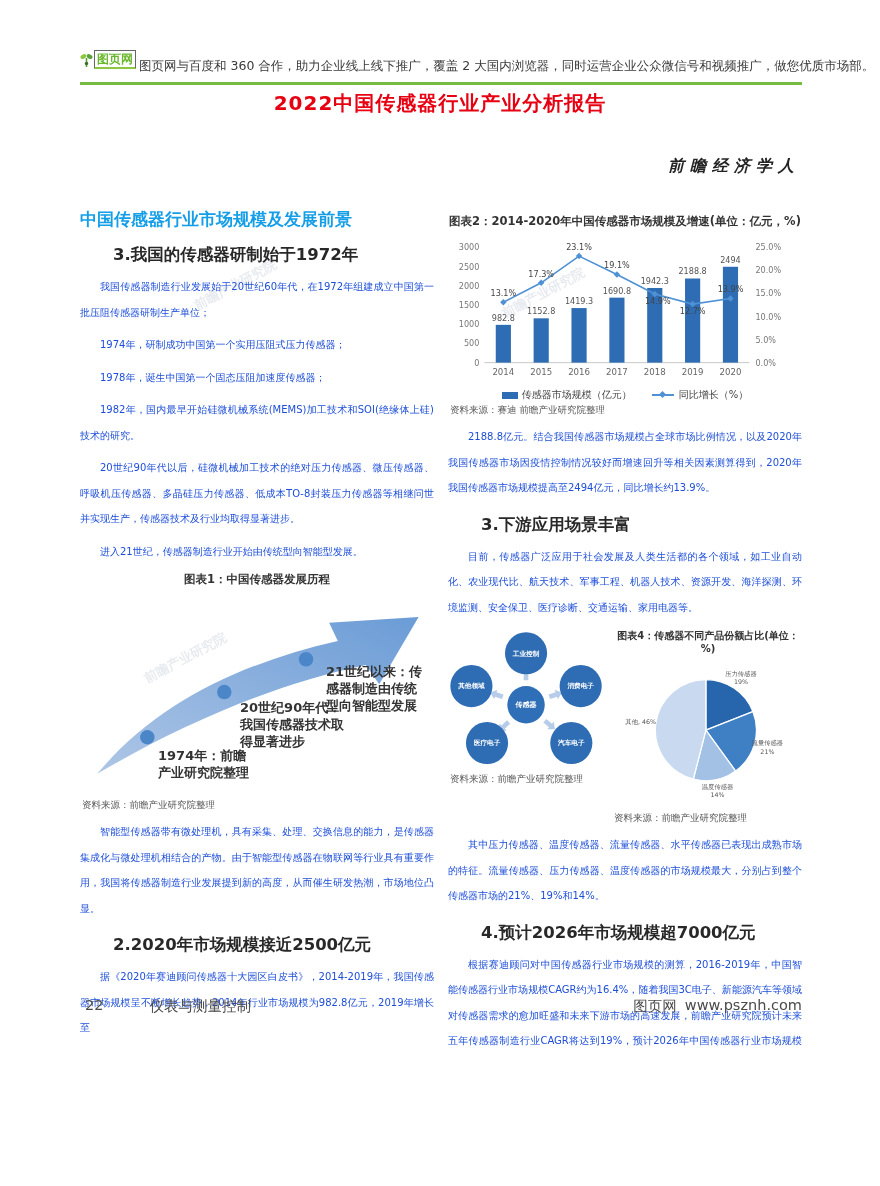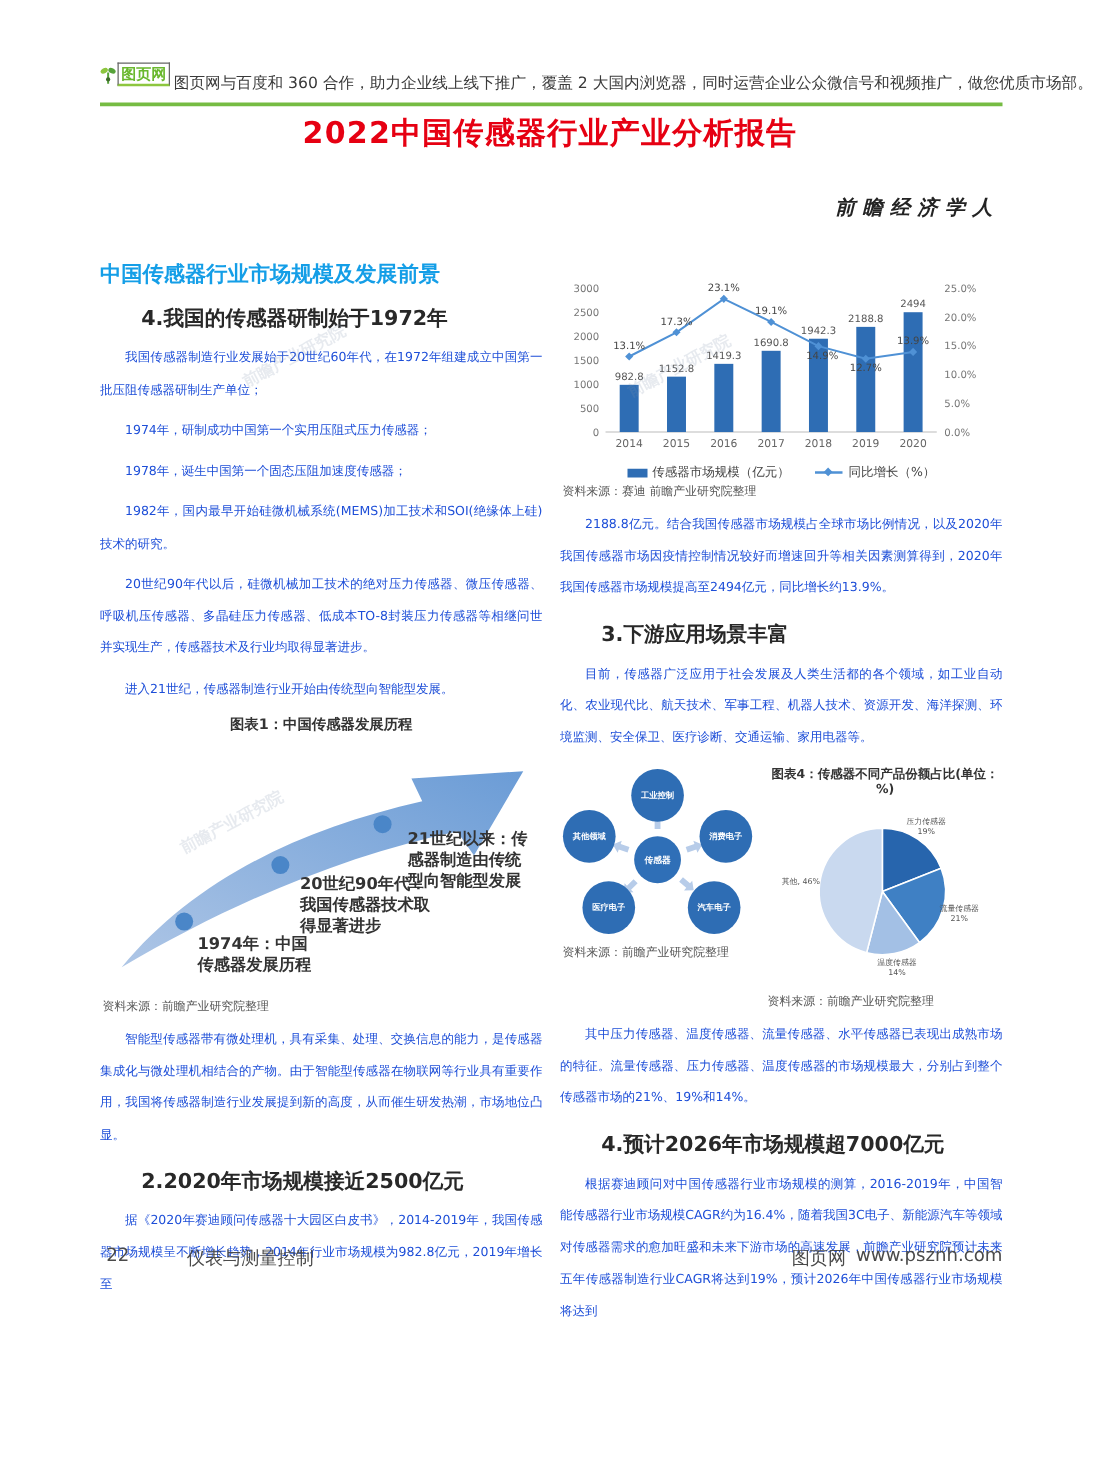--- a/index.html
+++ b/index.html
@@ -9,21 +9,21 @@
   
   .banner{position:absolute;left:80px;top:44px;width:722px;display:flex;align-items:center;
           gap:3px;padding-bottom:7px;border-bottom:3px solid #76bc43;}
   .logo{display:flex;align-items:center;gap:1px;flex:0 0 auto;}
   .logo-box{border:1px solid #666;color:#6ab82e;font-weight:bold;font-size:12px;
             padding:0 2px;line-height:16px;border-bottom:2px solid #8dc63f;}
   .banner-text{font-size:12.5px;color:#3a3a3a;white-space:nowrap;margin-top:14px;}
 
   
   .report-title{position:absolute;top:90px;left:0;width:880px;text-align:center;
-                font-size:24px;font-weight:bold;color:#e60012;letter-spacing:1px;}
+                font-size:20px;font-weight:bold;color:#e60012;letter-spacing:1px;}
   .brand-script{position:absolute;top:156px;right:80px;font-family:"DejaVu Serif","Liberation Serif",serif;
                 font-style:italic;font-weight:bold;font-size:16px;letter-spacing:6px;color:#232323;}
 
   
   .columns{position:absolute;top:206px;left:80px;width:722px;display:flex;gap:14px;}
   .col{width:354px;}
   .col p{font-size:10px;line-height:25.5px;text-align:justify;text-indent:2em;margin:7px 0;color:#1d4ed8;}
   .sec-h{color:#149ee7;font-size:17px;font-weight:bold;margin:2px 0 12px 0;}
   .sub-h{font-size:16.5px;font-weight:bold;color:#282828;margin:13px 0 8px 0;padding-left:2em;}
 
@@ -78,21 +78,21 @@
   </div>
 
   <div class="report-title">2022中国传感器行业产业分析报告</div>
 
   <div class="brand-script">前瞻经济学人</div>
 
   <div class="columns">
 
     <div class="col">
       <div class="sec-h">中国传感器行业市场规模及发展前景</div>
-      <div class="sub-h">4.我国的传感器研制始于1972年</div>
+      <div class="sub-h">3.我国的传感器研制始于1972年</div>
       <p>我国传感器制造行业发展始于20世纪60年代，在1972年组建成立中国第一批压阻传感器研制生产单位；</p>
       <p>1974年，研制成功中国第一个实用压阻式压力传感器；</p>
       <p>1978年，诞生中国第一个固态压阻加速度传感器；</p>
       <p>1982年，国内最早开始硅微机械系统(MEMS)加工技术和SOI(绝缘体上硅)技术的研究。</p>
       <p>20世纪90年代以后，硅微机械加工技术的绝对压力传感器、微压传感器、呼吸机压传感器、多晶硅压力传感器、低成本TO-8封装压力传感器等相继问世并实现生产，传感器技术及行业均取得显著进步。</p>
       <p>进入21世纪，传感器制造行业开始由传统型向智能型发展。</p>
 
       <div class="chart">
         <div class="chart-title">图表1：中国传感器发展历程</div>
         <div class="tl-wrap">
@@ -101,36 +101,37 @@
                 <linearGradient id="tlgrad" x1="0" y1="1" x2="1" y2="0">
                   <stop offset="0%" stop-color="#aec6e6"></stop>
                   <stop offset="100%" stop-color="#6b9cd6"></stop>
                 </linearGradient>
               </defs>
               <path d="M18,188 C78,116 163,74 268,50 L259,31 L352,25 L311,95 L297,75 C203,95 110,134 18,188 Z" fill="url(#tlgrad)"></path>
               <circle cx="70" cy="150" r="7.5" fill="#4a86c8"></circle>
               <circle cx="150" cy="103" r="7.5" fill="#4a86c8"></circle>
               <circle cx="235" cy="69" r="7.5" fill="#4a86c8"></circle>
             </svg>
-          <div class="tl-label tl-1">1974年：中国传感器发展历程</div>
+          <div class="tl-label tl-1">1974年：前瞻产业研究院整理</div>
           <div class="tl-label tl-2">20世纪90年代：我国传感器技术取得显著进步</div>
           <div class="tl-label tl-3">21世纪以来：传感器制造由传统型向智能型发展</div>
           <div class="wm" style="left:60px;top:60px;">前瞻产业研究院</div>
         </div>
         <div class="chart-source">资料来源：前瞻产业研究院整理</div>
       </div>
 
       <p>智能型传感器带有微处理机，具有采集、处理、交换信息的能力，是传感器集成化与微处理机相结合的产物。由于智能型传感器在物联网等行业具有重要作用，我国将传感器制造行业发展提到新的高度，从而催生研发热潮，市场地位凸显。</p>
       <div class="sub-h">2.2020年市场规模接近2500亿元</div>
       <p>据《2020年赛迪顾问传感器十大园区白皮书》，2014-2019年，我国传感器市场规模呈不断增长趋势，2014年行业市场规模为982.8亿元，2019年增长至</p>
     </div>
 
     <div class="col">
 
       <div class="chart">
+        <div class="chart-title">图表2：2014-2020年中国传感器市场规模及增速(单位：亿元，%)</div>
         <svg id="chart2-svg" width="354" height="152" viewBox="0 0 350 150">
             <text x="31" y="133" font-size="8" fill="#777" text-anchor="end" font-family="DejaVu Sans, Liberation Sans, sans-serif">0</text>
             <text x="31" y="114" font-size="8" fill="#777" text-anchor="end" font-family="DejaVu Sans, Liberation Sans, sans-serif">500</text>
             <text x="31" y="95" font-size="8" fill="#777" text-anchor="end" font-family="DejaVu Sans, Liberation Sans, sans-serif">1000</text>
             <text x="31" y="76" font-size="8" fill="#777" text-anchor="end" font-family="DejaVu Sans, Liberation Sans, sans-serif">1500</text>
             <text x="31" y="57" font-size="8" fill="#777" text-anchor="end" font-family="DejaVu Sans, Liberation Sans, sans-serif">2000</text>
             <text x="31" y="38" font-size="8" fill="#777" text-anchor="end" font-family="DejaVu Sans, Liberation Sans, sans-serif">2500</text>
             <text x="31" y="19" font-size="8" fill="#777" text-anchor="end" font-family="DejaVu Sans, Liberation Sans, sans-serif">3000</text>
             <text x="304" y="133" font-size="8" fill="#777" text-anchor="start" font-family="DejaVu Sans, Liberation Sans, sans-serif">0.0%</text>
             <text x="304" y="110.2" font-size="8" fill="#777" text-anchor="start" font-family="DejaVu Sans, Liberation Sans, sans-serif">5.0%</text>

